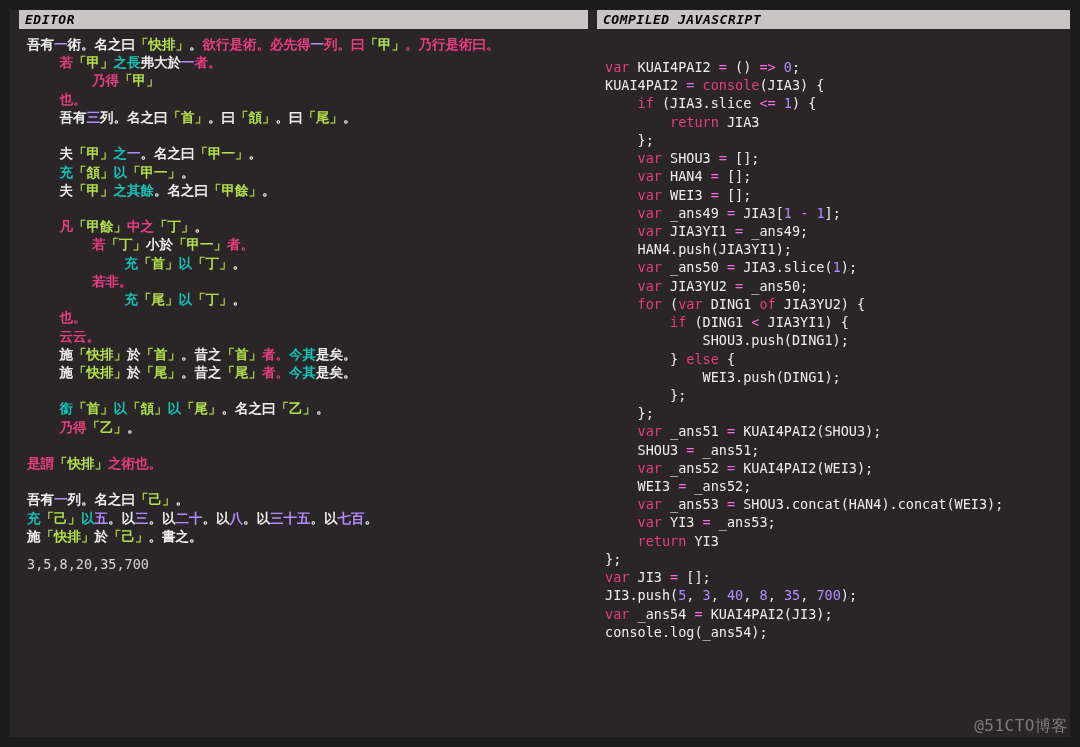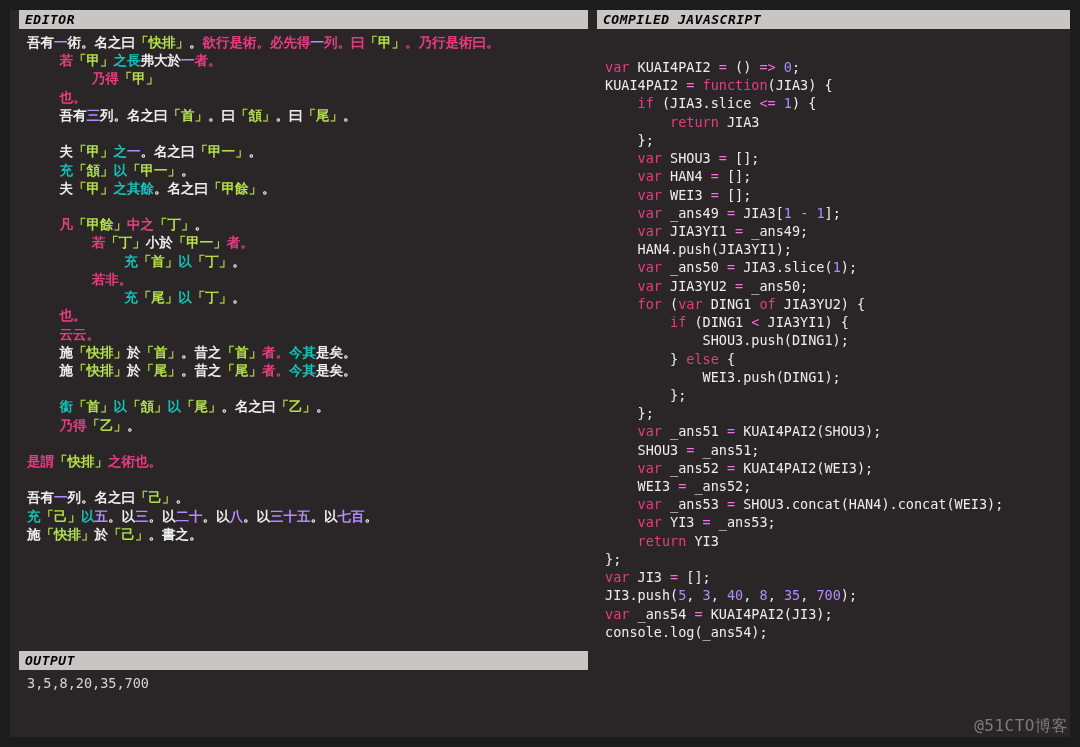--- a/index.html
+++ b/index.html
@@ -38,23 +38,22 @@
     font-style: italic;
     font-weight: bold;
     font-size: 13px;
     padding: 2px 6px;
     letter-spacing: 0.5px;
   }
   .panel-body {
     padding: 6px 8px 6px 8px;
   }
   .editor-body {
-    height: 622px;
+    height: 522px;
     overflow: hidden;
-    font-family: Liberation Mono, monospace;
   }
   .output-body {
     padding-top: 4px;
   }
   pre.code {
     font-family: inherit;
     font-size: 13.5px;
     line-height: 1.35;
     white-space: pre;
     color: #d6d6d6;
@@ -107,30 +106,29 @@
 <span class="t-white">    </span><span class="t-kw2">銜</span><span class="t-str">「首」</span><span class="t-kw2">以</span><span class="t-str">「頷」</span><span class="t-kw2">以</span><span class="t-str">「尾」</span><span class="t-white">。名之曰</span><span class="t-str">「乙」</span><span class="t-white">。</span>
 <span class="t-white">    </span><span class="t-kw">乃得</span><span class="t-str">「乙」</span><span class="t-white">。</span>
 <span class="t-white"></span>
 <span class="t-kw">是謂</span><span class="t-str">「快排」</span><span class="t-kw">之術也。</span>
 <span class="t-white"></span>
 <span class="t-white">吾有</span><span class="t-num">一</span><span class="t-white">列。名之曰</span><span class="t-str">「己」</span><span class="t-white">。</span>
 <span class="t-kw2">充</span><span class="t-str">「己」</span><span class="t-kw2">以</span><span class="t-num">五</span><span class="t-white">。以</span><span class="t-num">三</span><span class="t-white">。以</span><span class="t-num">二十</span><span class="t-white">。以</span><span class="t-num">八</span><span class="t-white">。以</span><span class="t-num">三十五</span><span class="t-white">。以</span><span class="t-num">七百</span><span class="t-white">。</span>
 <span class="t-white">施</span><span class="t-str">「快排」</span><span class="t-white">於</span><span class="t-str">「己」</span><span class="t-white">。書之。</span>
 </pre>
     </div>
-    <div class="panel-header">OUTPUT</div>
     <div class="panel-body output-body">
       <pre class="code" style="font-weight:normal;">3,5,8,20,35,700</pre>
     </div>
   </div>
   <div class="col col-right">
     <div class="panel-header">COMPILED JAVASCRIPT</div>
     <div class="panel-body">
       <pre class="code" id="compiled-pre"><span class="t-kw">var</span><span class="t-white"> KUAI4PAI2 </span><span class="t-vio">=</span><span class="t-white"> () </span><span class="t-vio">=&gt;</span><span class="t-white"> </span><span class="t-num">0</span><span class="t-white">;</span>
-<span class="t-white">KUAI4PAI2 </span><span class="t-vio">=</span><span class="t-white"> </span><span class="t-kw">function</span><span class="t-white">(JIA3) {</span>
+<span class="t-white">KUAI4PAI2 </span><span class="t-vio">=</span><span class="t-white"> </span><span class="t-kw">console</span><span class="t-white">(JIA3) {</span>
 <span class="t-white">    </span><span class="t-kw">if</span><span class="t-white"> (JIA3.slice </span><span class="t-vio">&lt;=</span><span class="t-white"> </span><span class="t-num">1</span><span class="t-white">) {</span>
 <span class="t-white">        </span><span class="t-kw">return</span><span class="t-white"> JIA3</span>
 <span class="t-white">    };</span>
 <span class="t-white">    </span><span class="t-kw">var</span><span class="t-white"> SHOU3 </span><span class="t-vio">=</span><span class="t-white"> [];</span>
 <span class="t-white">    </span><span class="t-kw">var</span><span class="t-white"> HAN4 </span><span class="t-vio">=</span><span class="t-white"> [];</span>
 <span class="t-white">    </span><span class="t-kw">var</span><span class="t-white"> WEI3 </span><span class="t-vio">=</span><span class="t-white"> [];</span>
 <span class="t-white">    </span><span class="t-kw">var</span><span class="t-white"> _ans49 </span><span class="t-vio">=</span><span class="t-white"> JIA3[</span><span class="t-num">1</span><span class="t-white"> </span><span class="t-vio">-</span><span class="t-white"> </span><span class="t-num">1</span><span class="t-white">];</span>
 <span class="t-white">    </span><span class="t-kw">var</span><span class="t-white"> JIA3YI1 </span><span class="t-vio">=</span><span class="t-white"> _ans49;</span>
 <span class="t-white">    HAN4.push(JIA3YI1);</span>
 <span class="t-white">    </span><span class="t-kw">var</span><span class="t-white"> _ans50 </span><span class="t-vio">=</span><span class="t-white"> JIA3.slice(</span><span class="t-num">1</span><span class="t-white">);</span>

